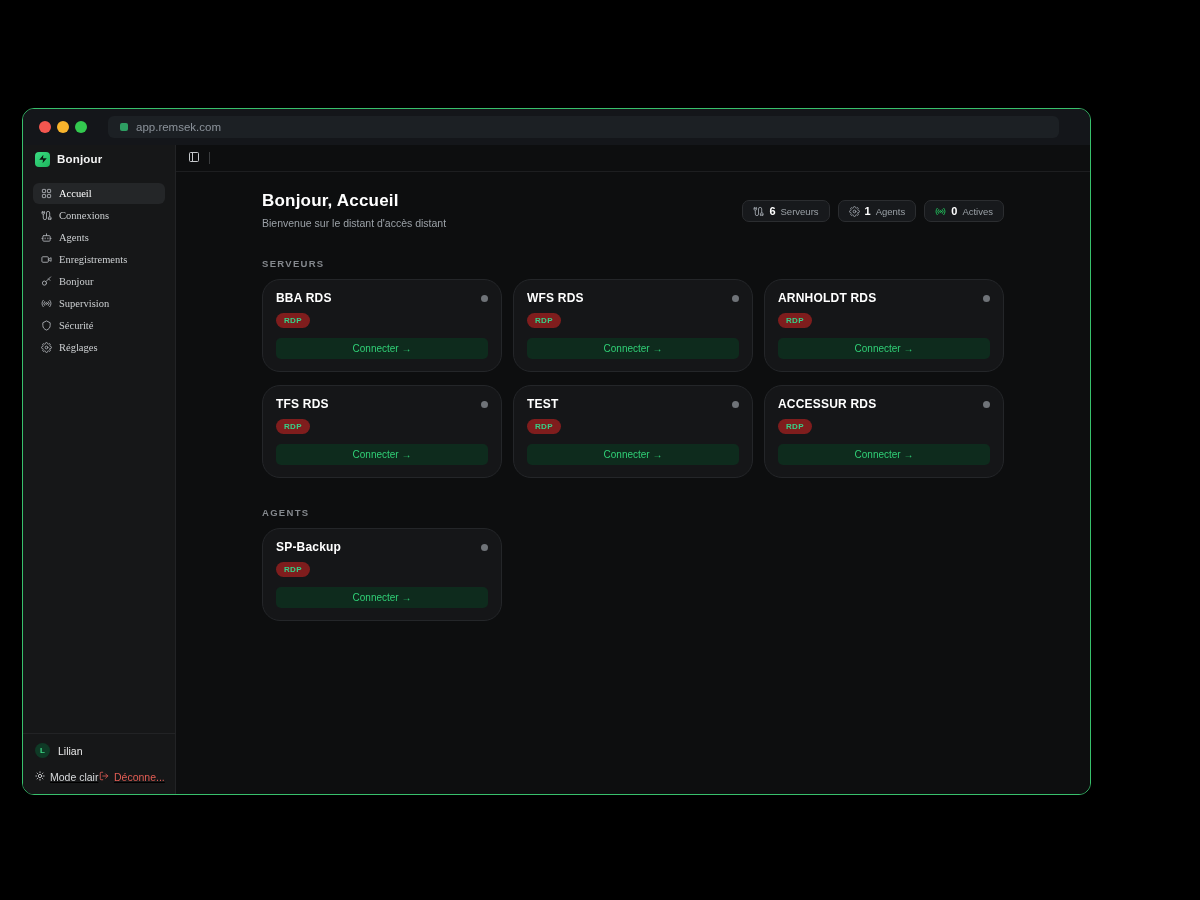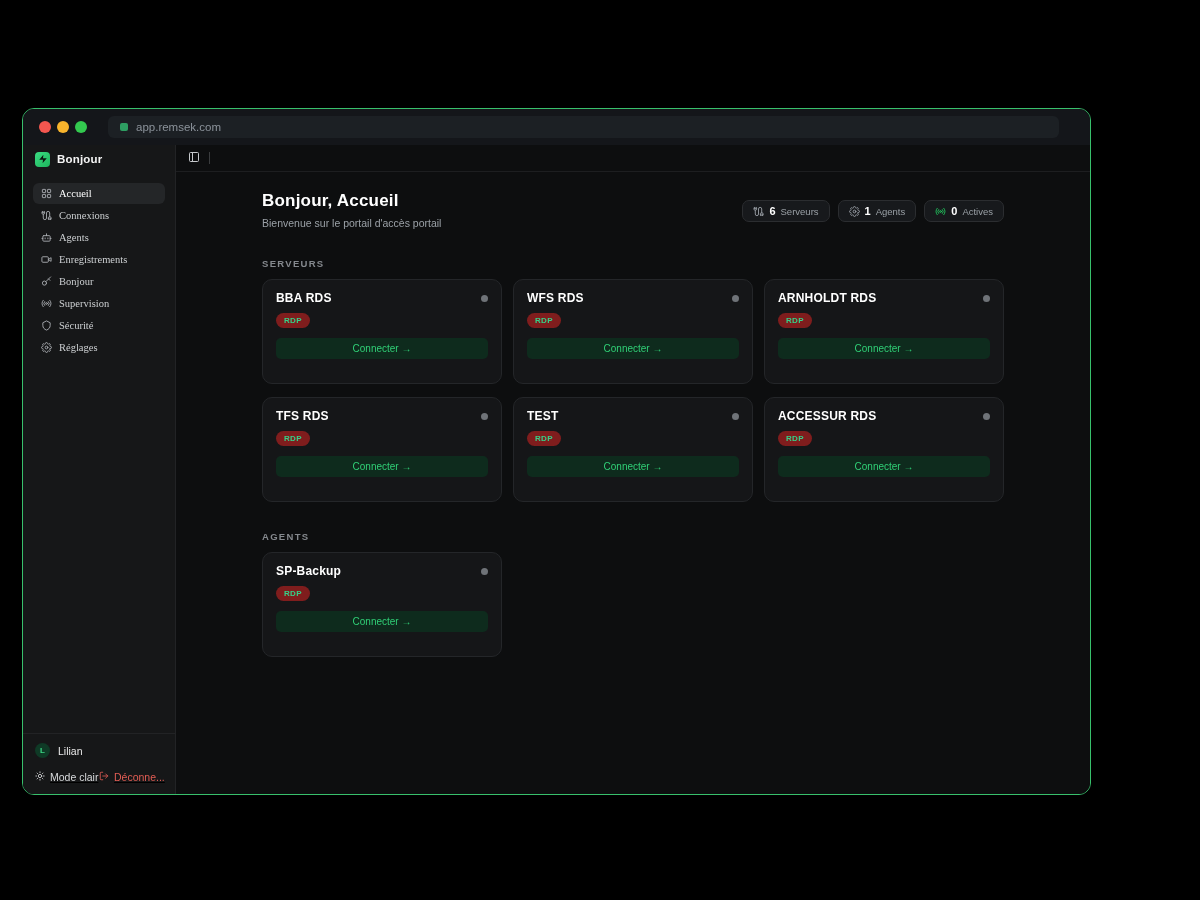--- a/index.html
+++ b/index.html
@@ -91,21 +91,21 @@
 
   .search {
     display:block; margin-top:19px; width:231px; height:24px;
     background:#17181a; border:1px solid #2f3134; border-radius:6px;
     color:#d7d9db; font-size:10.5px; padding:0 9px; outline:none;
   }
   .search::placeholder { color:#70757a; }
 
   .section-label { margin-top:29px; font-size:9.5px; font-weight:bold; letter-spacing:1.3px; color:#85898e; }
   .cards-grid { display:grid; grid-template-columns:repeat(3,1fr); gap:13px 11px; margin-top:10px; }
-  .card { background:#151618; border:1px solid #242629; border-radius:10px; padding:11px 13px 24px; }
+  .card { background:#151618; border:1px solid #242629; border-radius:18px; padding:11px 13px 12px; }
   .card-head { display:flex; justify-content:space-between; align-items:center; }
   .card-title { font-size:12px; font-weight:bold; color:#ffffff; letter-spacing:.2px; }
   .status-dot { width:7px; height:7px; border-radius:50%; background:#6f7378; }
   .badge {
     display:inline-block; margin-top:8px; font-size:8px; font-weight:bold;
     color:#36d188; background:#7f1d1d; padding:3px 8px; border-radius:999px; letter-spacing:.3px;
   }
   .connect-btn {
     display:block; width:100%; margin-top:10px; height:21px;
     background:#0e2b1d; color:#30cf76; border:none; border-radius:5px; font-size:10px;
@@ -260,21 +260,21 @@
               </svg>
           </span>
         </button>
         <span class="topbar-sep"></span>
       </div>
 
       <div class="content">
         <div class="content-header">
           <div>
             <h1>Bonjour, Accueil</h1>
-            <p class="subtitle">Bienvenue sur le portail d'accès portail</p>
+            <p class="subtitle">Bienvenue sur le distant d'accès distant</p>
           </div>
           <div class="stats" id="stats">
               <div class="stat-pill">
                 <span class="icn" style="color: rgb(154, 160, 166);">
                   <svg viewBox="0 0 24 24" fill="none" stroke="currentColor" stroke-width="2" stroke-linecap="round" stroke-linejoin="round">
                     <path d="M4 9a2 2 0 0 1-2-2V5h6v2a2 2 0 0 1-2 2Z"></path>
                     <path d="M3 5V3M7 5V3"></path>
                     <path d="M19 15V6.5a3.5 3.5 0 0 0-7 0v11a3.5 3.5 0 0 1-7 0V9"></path>
                     <path d="M17 21v-2M21 21v-2"></path>
                     <path d="M22 19v-2a2 2 0 0 0-2-2h-2a2 2 0 0 0-2 2v2Z"></path>

